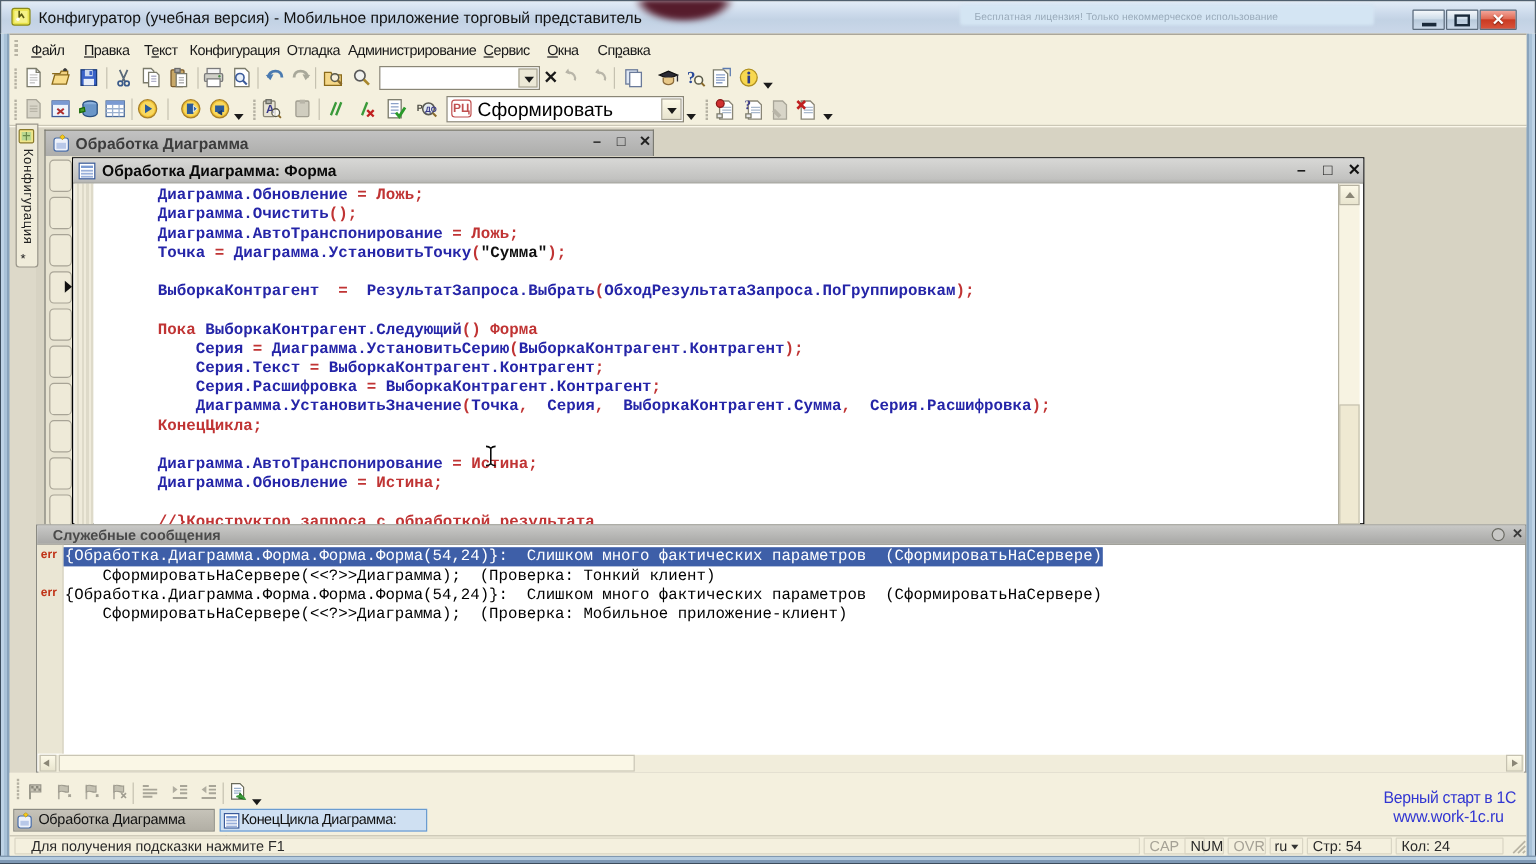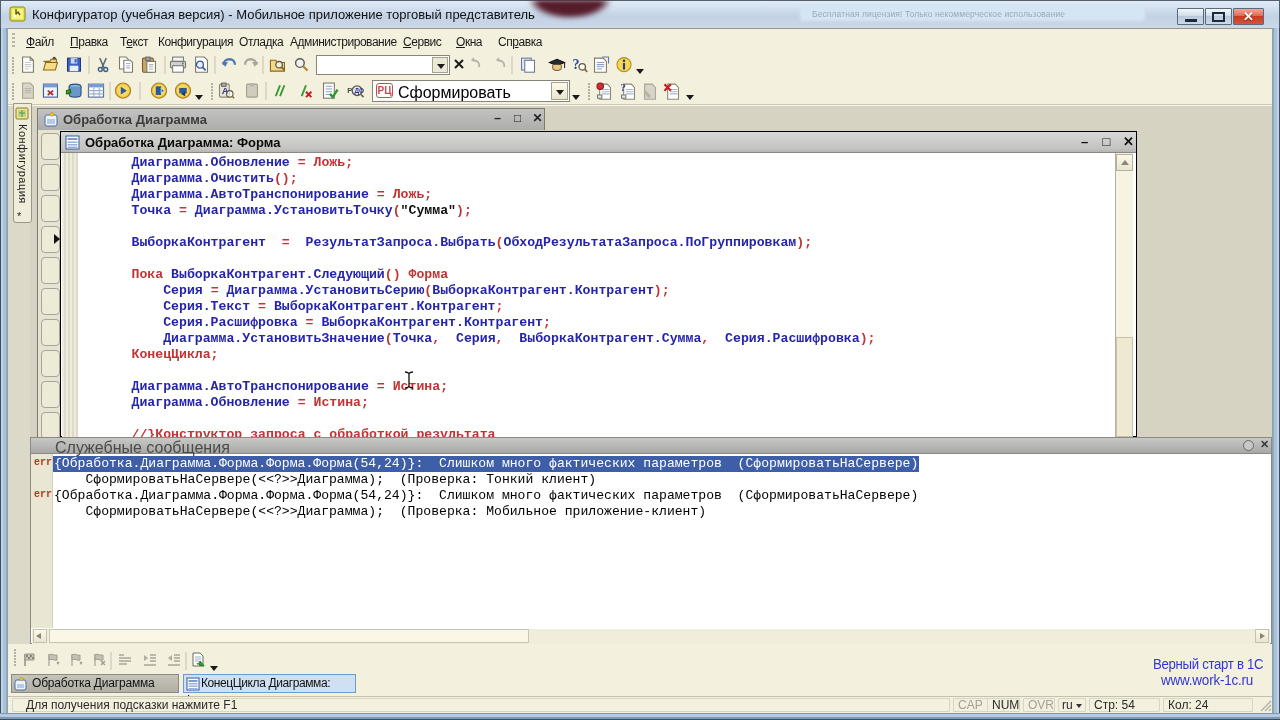--- a/index.html
+++ b/index.html
@@ -55,24 +55,24 @@
 #w2title .ttl{position:absolute;left:24px;top:3px;font-size:13px;font-weight:bold;color:#0a0a0a}
 #w2margin{left:1px;top:21px;width:16px;height:284px;background:repeating-linear-gradient(90deg,#efebdb 0 2px,#dedac9 2px 4px)}
 #code{left:17px;top:21px;width:1037px;height:284px;background:#fff;overflow:hidden;padding-left:6px;padding-top:2px;font-family:"Liberation Mono",monospace;font-size:13.2px;font-weight:bold;line-height:16px;white-space:pre}
 #code .k{color:#c03434}.b{color:#2525a8}.s{color:#101010}
 #w2scroll{left:1054px;top:21px;width:18px;height:284px;background:#f7f3e2;border-left:1px solid #b5b1a0}
 #w2sbtn{left:1055px;top:22px;width:17px;height:17px;background:linear-gradient(180deg,#fcf9e8,#e9e5cf);border:1px solid #b5b1a0}
 #w2sthumb{left:1055px;top:205px;width:17px;height:100px;background:#efe9d2;border:1px solid #c5c1b0}
 
 #msg{left:30px;top:437px;width:1242px;height:207px;border:1px solid #8a8a82;background:#fff}
 #msghead{left:0;top:0;width:1240px;height:16px;background:linear-gradient(180deg,#c8c8c6,#a8a8a6);border-bottom:1px solid #8a8a82}
-#msghead .ttl{position:absolute;left:24px;top:1px;font-size:16px;font-weight:normal;color:#4a4a4a}
+#msghead .ttl{position:absolute;left:13px;top:1px;font-size:12px;font-weight:bold;color:#4a4a4a}
 #msggutter{left:0;top:16px;width:22px;height:174px;background:#eae6d4;border-right:1px solid #d5d1c0}
 #msgbody{left:22px;top:16px;width:1218px;height:174px;padding-top:2px;padding-left:1px;font-family:"Liberation Mono",monospace;font-size:13.1px;line-height:16px;white-space:pre;color:#000}
-.err{position:absolute;font-family:Liberation Mono, monospace;font-size:10px;font-weight:bold;color:#c03418}
+.err{position:absolute;font-family:Liberation Sans, sans-serif;font-size:10px;font-weight:bold;color:#c03418}
 #msgsel{left:22px;top:18px;width:866px;height:16px;background:#3e5fa8}
 #msgscroll{left:1px;top:191px;width:1238px;height:15px;background:#f1eddb}
 
 #btoolbar{left:8px;top:644px;width:1264px;height:30px;background:#f4f0de}
 #tabsrow{left:8px;top:674px;width:1264px;height:22px;background:#f4f0de}
 #tab1{left:3px;top:0px;width:168px;height:19px;background:linear-gradient(180deg,#c6c3b9,#b2afa5);border:1px solid #8a8a82;font-size:12px;color:#111;line-height:17px}
 #tab2{left:175px;top:0px;width:173px;height:19px;background:#cfe0f2;border:1px solid #6a9cd0;font-size:12px;color:#111;line-height:17px}
 #statusbar{left:8px;top:696px;width:1264px;height:17px;background:#f4f0de;border-top:1px solid #c5c1b0}
 .sseg{position:absolute;top:698px;height:14px;border:1px solid #d9d5c4;border-radius:1px;font-size:12px;color:#2a2a2a;padding:0 4px;line-height:13px}
 #adlink1{left:1153px;top:656px;white-space:nowrap;font-size:14px;letter-spacing:-0.3px;color:#3236d2;transform:scaleX(.94);transform-origin:0 0}

